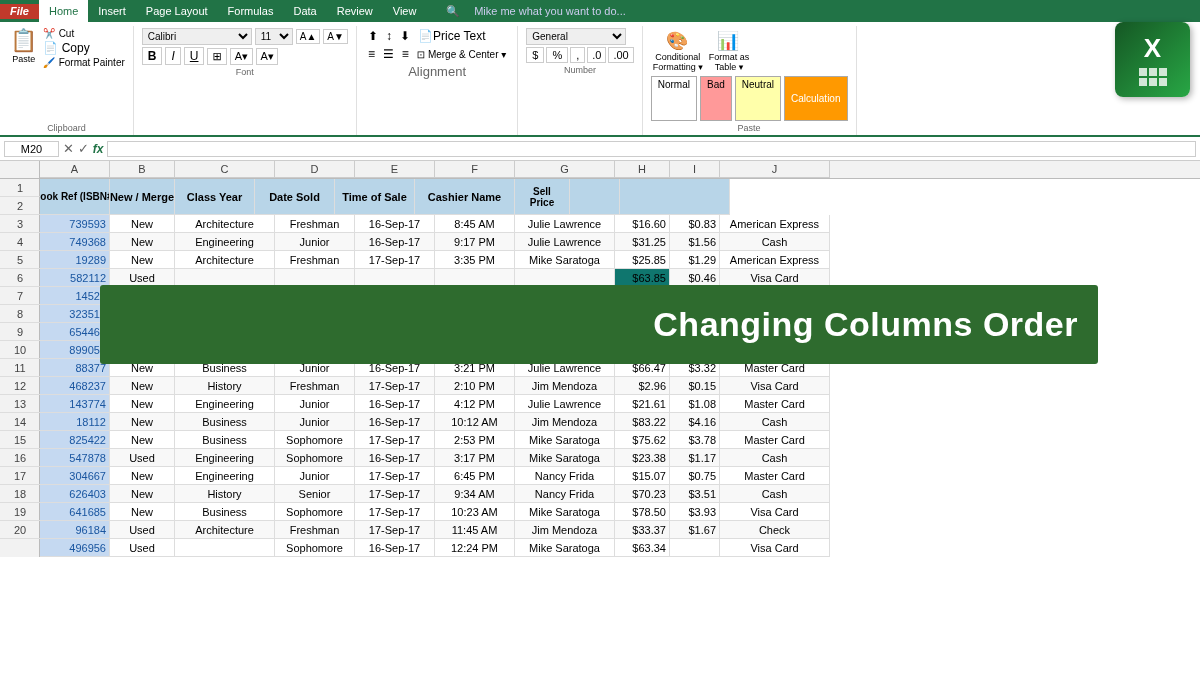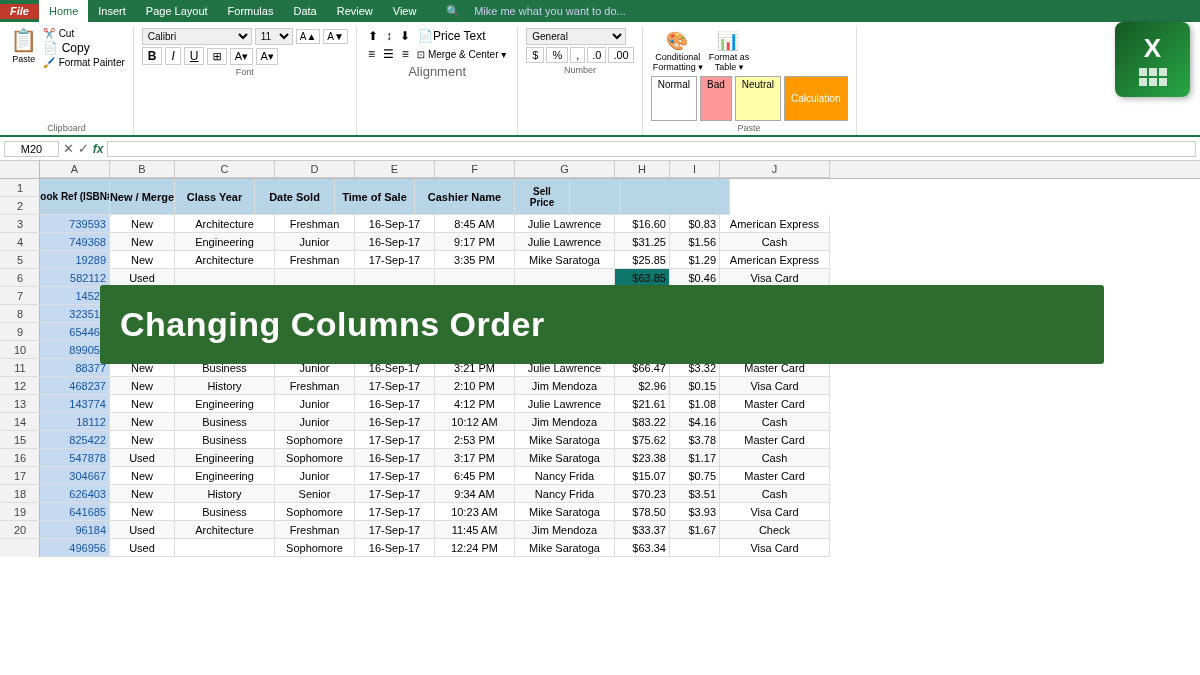--- a/index.html
+++ b/index.html
@@ -442,15 +442,15 @@
     <div class="cell col-h right" style="background:#fff;">$63.34</div>
     <div class="cell col-i right" style="background:#fff;"></div>
     <div class="cell col-j center" style="background:#fff;">Visa Card</div>
   </div>
           </div>
 
       </div>
     </div>
   </div>
 
-  <div style="position:absolute; left:100px; top:285px; right:96px; background:#2e6b2e; color:white; font-size:34px; font-weight:bold; text-align:left; padding:20px 20px; border-radius:3px; z-index:10; font-family:'Segoe UI',Arial,sans-serif; letter-spacing:0.5px;">Changing Columns Order</div>
+  <div style="position:absolute; left:100px; top:285px; right:102px; background:#2e6b2e; color:white; font-size:34px; font-weight:bold; text-align:right; padding:20px 20px; border-radius:3px; z-index:10; font-family:'Segoe UI',Arial,sans-serif; letter-spacing:0.5px;">Changing Columns Order</div>
 
 </div>
 
 </body></html>

